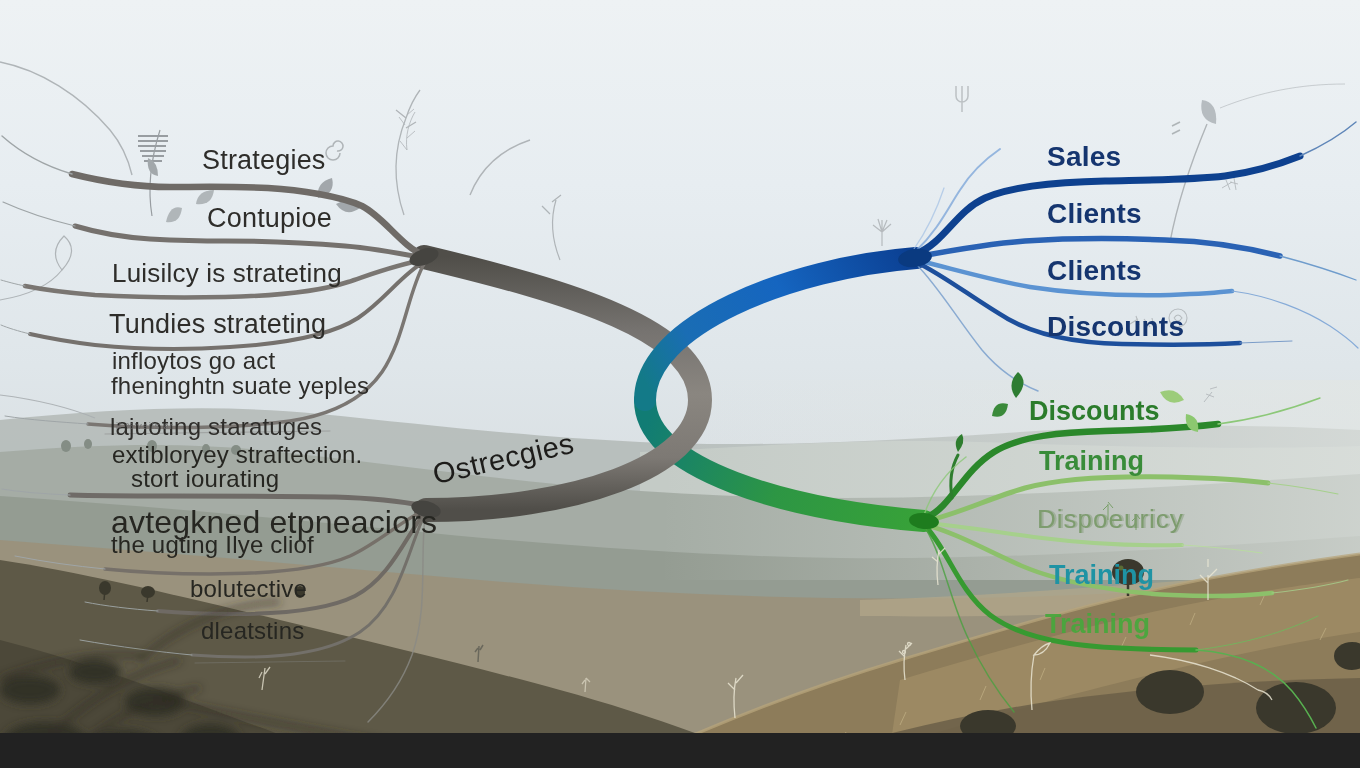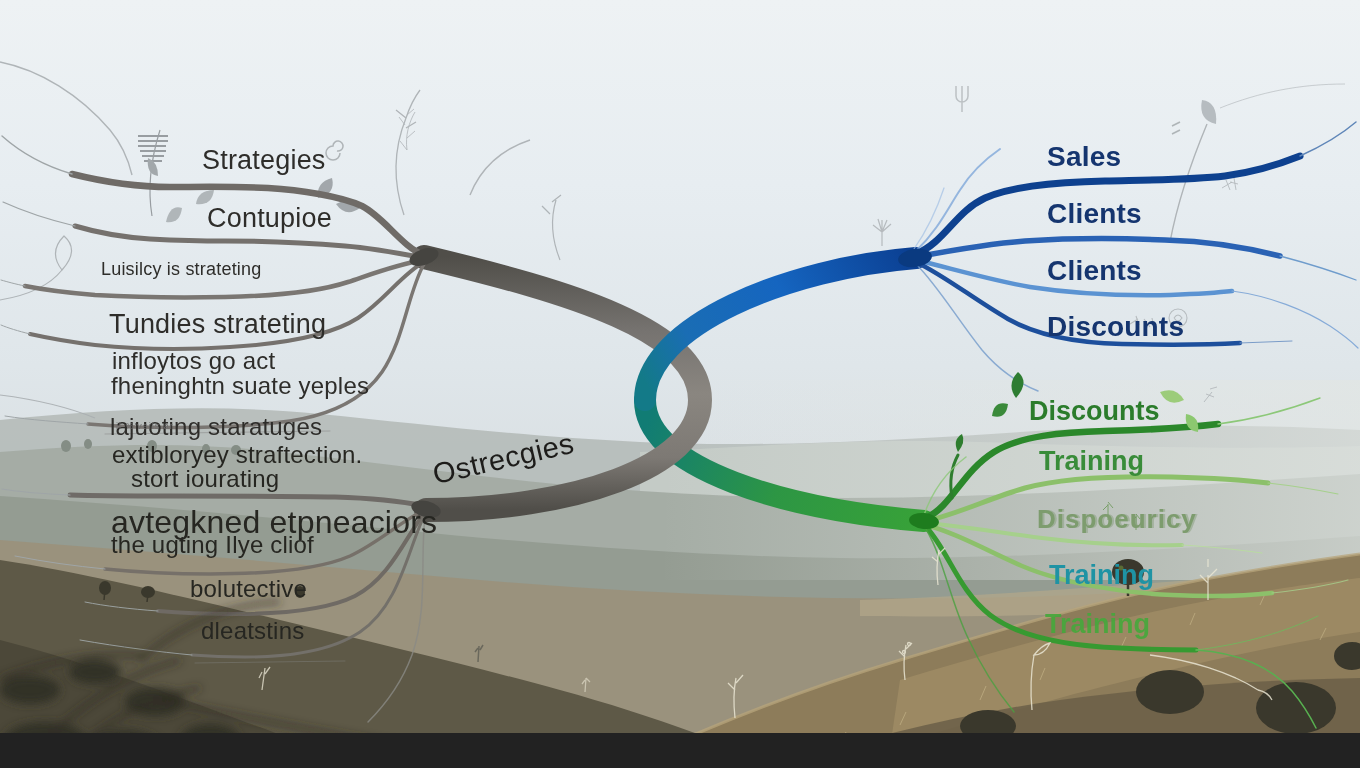--- a/index.html
+++ b/index.html
@@ -247,21 +247,21 @@
       <path d="M0,680 C50,660 95,652 145,656"></path>
       <path d="M140,660 C180,624 230,604 280,602"></path>
       <path d="M160,700 C260,720 380,746 520,762"></path>
       <path d="M60,768 C90,730 140,700 200,688"></path>
     </g>
   </g>
 </svg>
 
   <div class="lbl lbl-left" style="left:202px;top:146px;font-size:27px;font-weight:500;">Strategies</div>
   <div class="lbl lbl-left" style="left:207px;top:204px;font-size:27px;">Contupioe</div>
-  <div class="lbl lbl-left" style="left:101px;top:260px;font-size:18px;">Luisilcy is strateting</div>
+  <div class="lbl lbl-left" style="left:112px;top:260px;font-size:26px;">Luisilcy is strateting</div>
   <div class="lbl lbl-left" style="left:109px;top:310px;font-size:27px;">Tundies strateting</div>
   <div class="lbl lbl-left" style="left:112px;top:348px;font-size:24px;">infloytos go act</div>
   <div class="lbl lbl-left" style="left:111px;top:373px;font-size:24px;">fheninghtn suate yeples</div>
   <div class="lbl lbl-left" style="left:110px;top:400px;font-size:24px;margin-top:14px;">lajuoting staratuges</div>
   <div class="lbl scribble" style="left:116px;top:422px;font-size:9px;">il %'veils ar</div>
   <div class="lbl lbl-left lbl-left-low" style="left:112px;top:442px;font-size:24px;">extibloryey straftection.</div>
   <div class="lbl lbl-left lbl-left-low" style="left:131px;top:466px;font-size:24px;">stort iourating</div>
   <div class="lbl lbl-left lbl-left-low" style="left:111px;top:506px;font-size:32px;">avtegkned etpneaciors</div>
   <div class="lbl lbl-left lbl-left-low" style="left:111px;top:532px;font-size:24px;">the ugting Ilye cliof</div>
   <div class="lbl lbl-left lbl-left-low" style="left:190px;top:576px;font-size:24px;">bolutective</div>
@@ -269,17 +269,17 @@
 
   <div class="lbl" style="left:430px;top:460px;font-size:29px;font-weight:500;color:#1d1c1a;transform:rotate(-13deg);transform-origin:left top;letter-spacing:.5px;">Ostrecgies</div>
 
   <div class="lbl lbl-navy" style="left:1047px;top:142px;font-size:28px;">Sales</div>
   <div class="lbl lbl-navy" style="left:1047px;top:199px;font-size:28px;">Clients</div>
   <div class="lbl lbl-navy" style="left:1047px;top:256px;font-size:28px;">Clients</div>
   <div class="lbl lbl-navy" style="left:1047px;top:312px;font-size:28px;">Discounts</div>
 
   <div class="lbl" style="left:1029px;top:397px;font-size:27px;font-weight:700;color:#2b7c2b;">Discounts</div>
   <div class="lbl" style="left:1039px;top:447px;font-size:27px;font-weight:700;color:#398c39;">Training</div>
-  <div class="lbl" style="left:1037px;top:506px;font-size:26px;font-weight:700;color:#7d9c6e;text-shadow:2px 0 0 rgba(110,140,95,.35);letter-spacing:1px;">Dispoeuricy</div>
+  <div class="lbl" style="left:1037px;top:506px;font-size:26px;font-weight:400;color:#7d9c6e;text-shadow:2px 0 0 rgba(110,140,95,.35);letter-spacing:1px;">Dispoeuricy</div>
   <div class="lbl" style="left:1049px;top:561px;font-size:27px;font-weight:700;color:#1f93a4;">Training</div>
   <div class="lbl" style="left:1045px;top:610px;font-size:27px;font-weight:700;color:#47a83c;opacity:.92;">Training</div>
 
 </div>
 
 </body></html>

